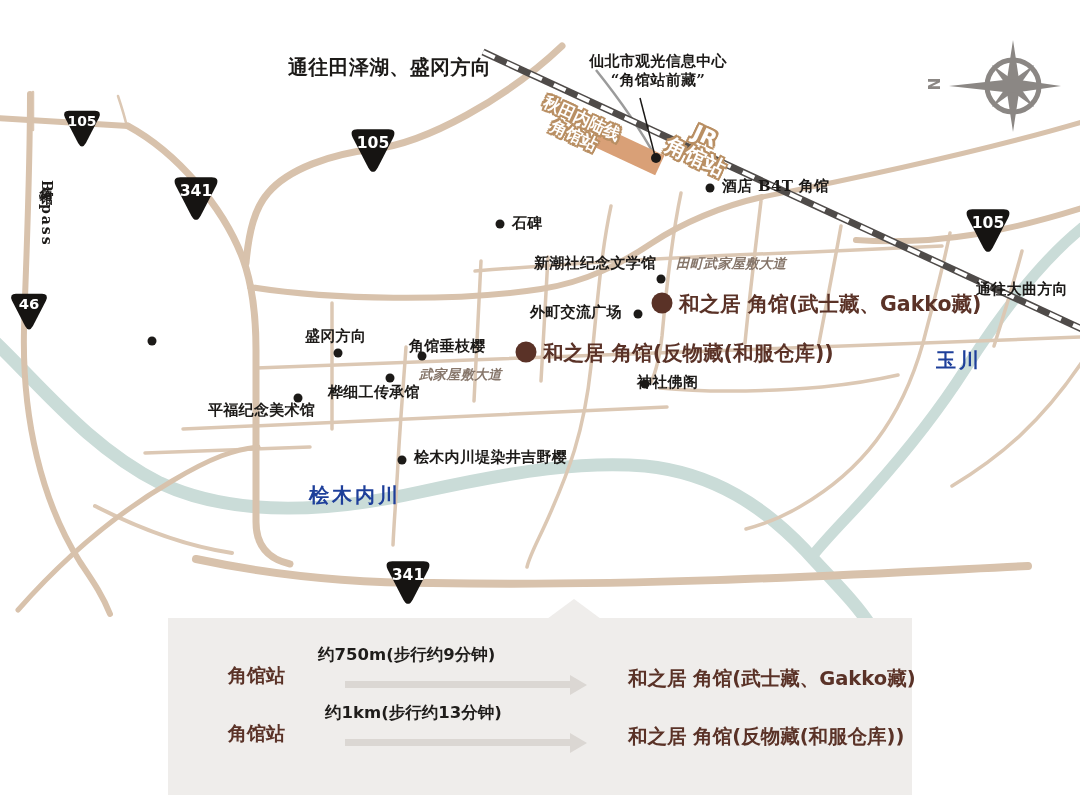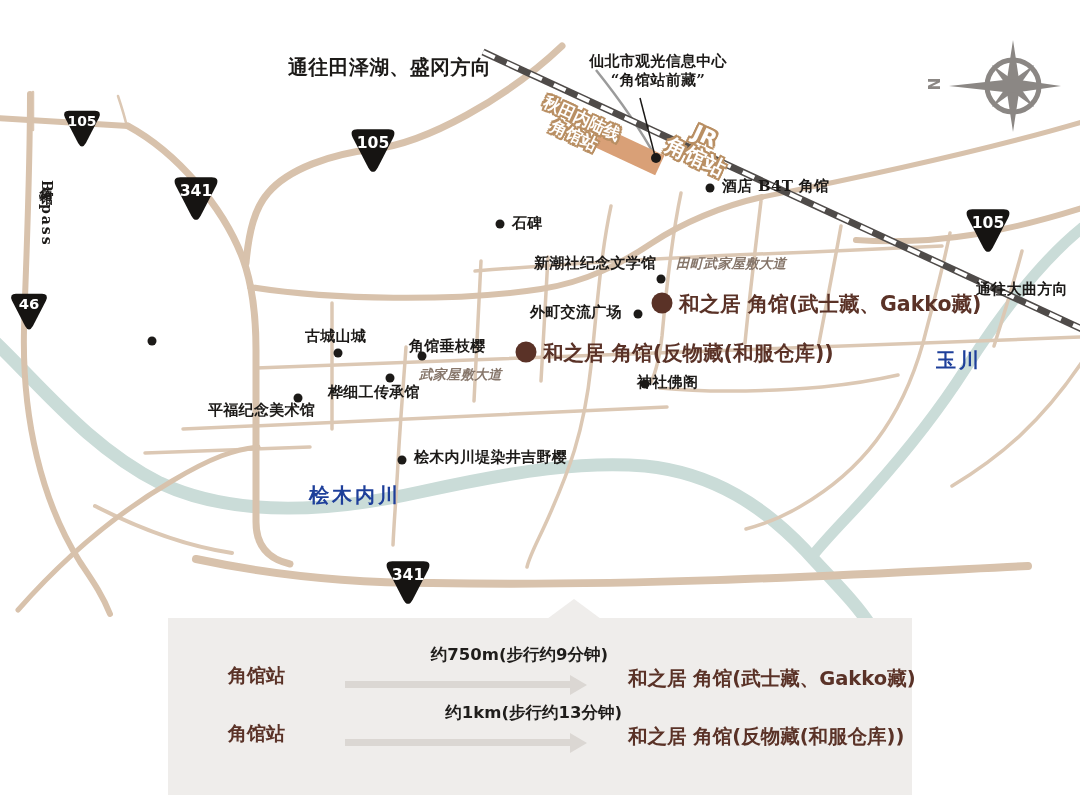--- a/index.html
+++ b/index.html
@@ -28,21 +28,21 @@
   svg.shield{position:absolute;z-index:4;}
   svg.shield text{font-family:"DejaVu Sans","Liberation Sans",sans-serif;font-weight:bold;
                   fill:#ffffff;text-anchor:middle;}
   .panel{position:absolute;left:168px;top:618px;width:744px;height:177px;background:#efedeb;z-index:5;}
   .panel-notch{position:absolute;left:547px;top:599px;width:0;height:0;z-index:5;
                border-left:27px solid transparent;border-right:27px solid transparent;
                border-bottom:20px solid #efedeb;}
   .lg-from{position:absolute;font-weight:bold;font-size:19px;color:#5a3227;white-space:nowrap;}
   .lg-to{position:absolute;font-weight:bold;font-size:19.5px;color:#5a3227;white-space:nowrap;}
   .lg-dist{position:absolute;font-weight:bold;font-size:16.5px;color:#1f1d1b;
-           width:290px;text-align:right;white-space:nowrap;}
+           width:290px;text-align:left;white-space:nowrap;}
   .lg-arrow{position:absolute;width:226px;height:7px;background:#dbd7d3;}
   .lg-arrow::after{content:"";position:absolute;right:-16px;top:-6.5px;width:0;height:0;
                    border-left:17px solid #dbd7d3;border-top:10px solid transparent;
                    border-bottom:10px solid transparent;}
 </style>
 </head>
 <body>
 
 <div class="stage">
 
@@ -172,21 +172,21 @@
 
   <div class="lbl center" style="left:560px;top:52px;width:196px">
     <div>仙北市观光信息中心</div>
     <div>“角馆站前藏”</div>
   </div>
 
   <div class="lbl" style="left:722px;top:177px">酒店 B4T 角馆</div>
   <div class="lbl" style="left:512px;top:214px">石碑</div>
   <div class="lbl" style="left:534px;top:254px">新潮社纪念文学馆</div>
   <div class="lbl" style="left:530px;top:303px">外町交流广场</div>
-  <div class="lbl" style="left:305px;top:327px">古城山城</div>
+  <div class="lbl" style="left:305px;top:327px">盛冈方向</div>
   <div class="lbl" style="left:409px;top:337px">角馆垂枝樱</div>
   <div class="lbl" style="left:328px;top:383px">桦细工传承馆</div>
   <div class="lbl" style="left:208px;top:401px">平福纪念美术馆</div>
   <div class="lbl" style="left:414px;top:448px">桧木内川堤染井吉野樱</div>
   <div class="lbl" style="left:637px;top:373px">神社佛阁</div>
 
   <div class="lbl street" style="left:676px;top:255px">田町武家屋敷大道</div>
   <div class="lbl street" style="left:419px;top:366px">武家屋敷大道</div>
   <div class="lbl vert" style="left:38px;top:176px">角馆Bypass</div>
   <div class="lbl riverlbl" style="left:309px;top:482px">桧木内川</div>
@@ -195,18 +195,18 @@
   <div class="lbl brand" style="left:679px;top:290px">和之居 角馆(武士藏、Gakko藏)</div>
   <div class="lbl brand" style="left:543px;top:339px">和之居 角馆(反物藏(和服仓库))</div>
 
   <div class="panel-notch"></div>
   <div class="panel">
     <div class="lg-from" style="left:60px;top:45px">角馆站</div>
     <div class="lg-dist" style="left:150px;top:26px">约750m(步行约9分钟)</div>
     <div class="lg-arrow" style="left:177px;top:63px"></div>
     <div class="lg-to" style="left:460px;top:47px">和之居 角馆(武士藏、Gakko藏)</div>
     <div class="lg-from" style="left:60px;top:103px">角馆站</div>
-    <div class="lg-dist" style="left:164px;top:84px">约1km(步行约13分钟)</div>
+    <div class="lg-dist" style="left:157px;top:84px">约1km(步行约13分钟)</div>
     <div class="lg-arrow" style="left:177px;top:121px"></div>
     <div class="lg-to" style="left:460px;top:105px">和之居 角馆(反物藏(和服仓库))</div>
   </div>
 
 </div>
 
 </body></html>

